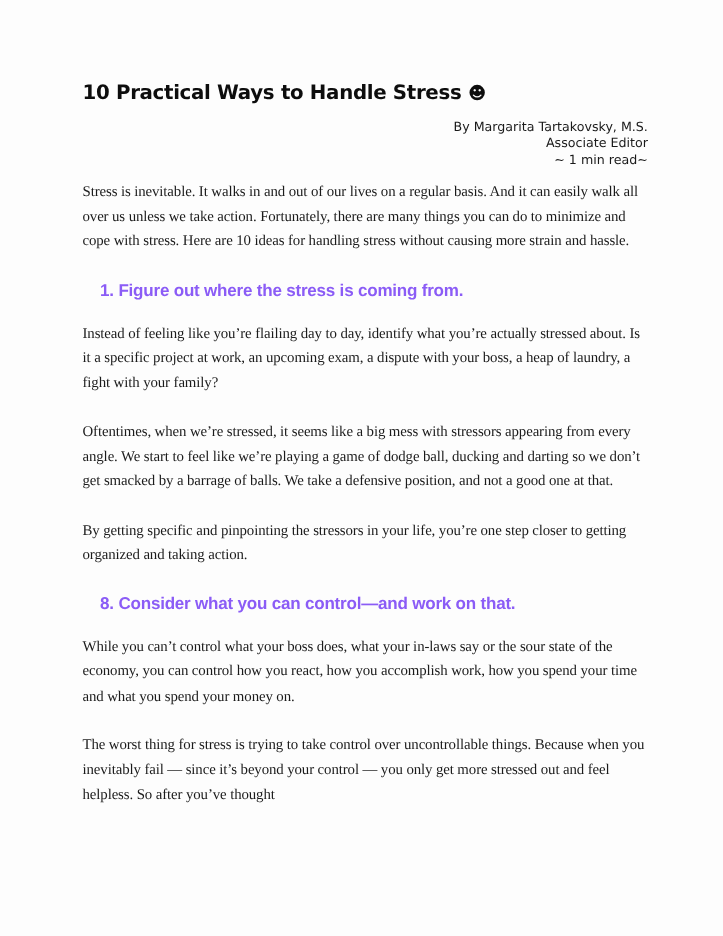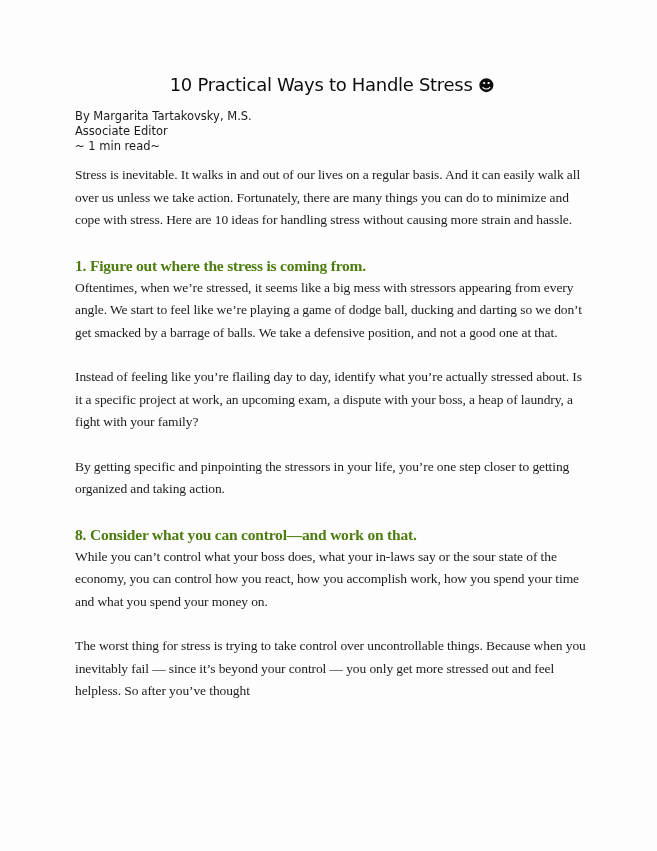--- a/index.html
+++ b/index.html
@@ -11,77 +11,76 @@
     overflow: hidden;
   }
   .page {
     box-sizing: border-box;
     width: 657px; height: 851px;
     padding: 73px 68px 0 75px;
     background: #fdfdfd;
   }
   .title {
     font-family: "DejaVu Sans", sans-serif;
-    font-weight: normal;
+    font-weight: bold;
     font-size: 18px;
     line-height: 24px;
     letter-spacing: -0.3px;
-    text-align: center;
     color: #0d0d0d;
     margin: 0 0 11px 0;
     white-space: nowrap;
   }
   .smiley { font-size: 16px; }
   .byline {
     font-family: "DejaVu Sans", sans-serif;
     font-size: 11.5px;
     line-height: 15px;
-    text-align: left;
+    text-align: right;
     color: #1a1a1a;
     margin: 0 0 10px 0;
   }
   .content { width: 516px; }
   .content p {
     margin: 0 0 22px 0;
     font-size: 13.5px;
     line-height: 22.5px;
     letter-spacing: -0.1px;
     color: #1b1b1b;
     font-family: Liberation Serif, serif;
   }
   .content h2 {
-    font-family: Liberation Serif, serif;
+    font-family: Liberation Sans, sans-serif;
     font-weight: bold;
     font-size: 15.5px;
     line-height: 23px;
     letter-spacing: -0.2px;
-    margin: 0;
-    color: #4d7c0f;
+    margin: 16px;
+    color: #8b5cf6;
   }
 </style>
 </head>
 <body>
 
 <div class="page">
 
   <h1 class="title"><span>10 Practical Ways to Handle Stress</span> <span class="smiley">☻</span></h1>
 
   <div class="byline">
     <div>By Margarita Tartakovsky, M.S.</div>
     <div>Associate Editor</div>
     <div>~ 1 min read~</div>
   </div>
 
   <div class="content">
 
     <p>Stress is inevitable. It walks in and out of our lives on a regular basis. And it can easily walk all over us unless we take action. Fortunately, there are many things you can do to minimize and cope with stress. Here are 10 ideas for handling stress without causing more strain and hassle.</p>
 
     <h2>1. Figure out where the stress is coming from.</h2>
+    <p>Instead of feeling like you’re flailing day to day, identify what you’re actually stressed about. Is it a specific project at work, an upcoming exam, a dispute with your boss, a heap of laundry, a fight with your family?</p>
     <p>Oftentimes, when we’re stressed, it seems like a big mess with stressors appearing from every angle. We start to feel like we’re playing a game of dodge ball, ducking and darting so we don’t get smacked by a barrage of balls. We take a defensive position, and not a good one at that.</p>
-    <p>Instead of feeling like you’re flailing day to day, identify what you’re actually stressed about. Is it a specific project at work, an upcoming exam, a dispute with your boss, a heap of laundry, a fight with your family?</p>
     <p>By getting specific and pinpointing the stressors in your life, you’re one step closer to getting organized and taking action.</p>
 
     <h2>8. Consider what you can control—and work on that.</h2>
     <p>While you can’t control what your boss does, what your in-laws say or the sour state of the economy, you can control how you react, how you accomplish work, how you spend your time and what you spend your money on.</p>
     <p>The worst thing for stress is trying to take control over uncontrollable things. Because when you inevitably fail — since it’s beyond your control — you only get more stressed out and feel helpless. So after you’ve thought</p>
 
   </div>
 </div>
 
 </body></html>

